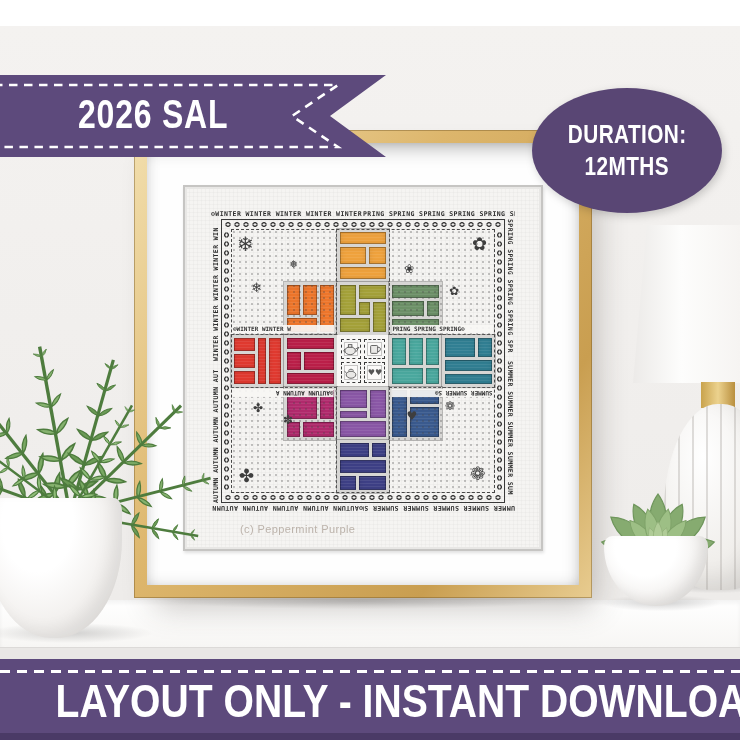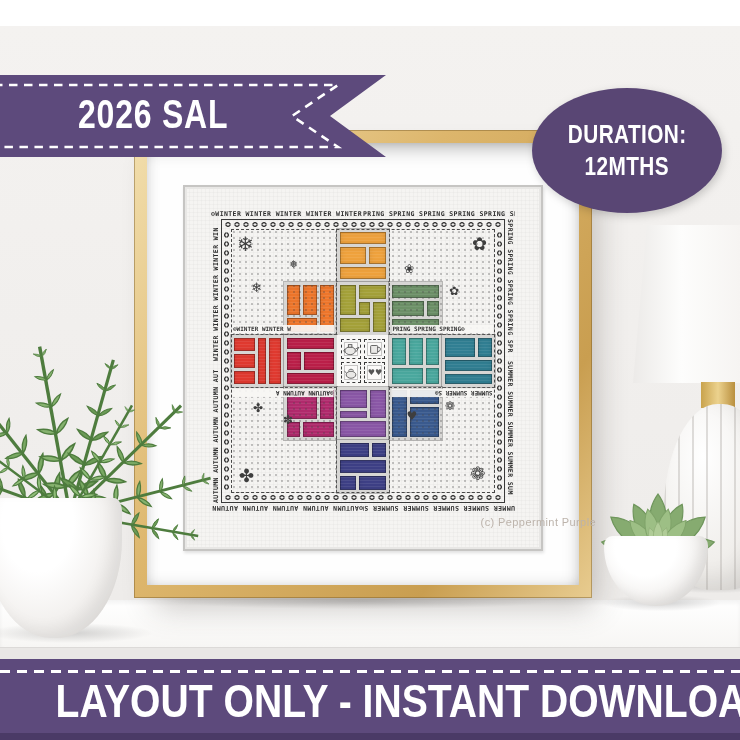--- a/index.html
+++ b/index.html
@@ -22,21 +22,21 @@
   .mat{width:100%;height:100%;background:#fefefe;position:relative;
        box-shadow:inset 0 14px 22px -14px rgba(0,0,0,.45),
                   inset -12px 0 20px -16px rgba(0,0,0,.25),
                   inset 0 -10px 18px -14px rgba(0,0,0,.22),
                   inset 10px 0 18px -14px rgba(0,0,0,.18)}
   .fabric{left:50%;top:42px;transform:translateX(-50%);width:356px;height:362px;
           border:2px solid #c6c5c3;
           box-shadow:inset 0 0 0 2px #e8e7e5,1px 2px 3px rgba(0,0,0,.12);
           background:repeating-linear-gradient(0deg,rgba(0,0,0,.022) 0 1px,transparent 1px 4px),
                      repeating-linear-gradient(90deg,rgba(0,0,0,.022) 0 1px,transparent 1px 4px),#f5f4f2}
-  .caption{bottom:21px;left:55px;right:-55px;text-align:right;font-size:11px;letter-spacing:.4px}
+  .caption{bottom:14px;left:55px;right:-55px;text-align:left;font-size:11px;letter-spacing:.4px}
 
   
   .pattern{left:50%;top:22px;transform:translateX(-50%);width:304px;height:304px;color:#333}
   .ws{position:absolute;font:bold 6.5px "DejaVu Sans Mono",monospace;letter-spacing:.4px;
       color:#2e2e2e;white-space:nowrap;overflow:hidden}
   .ws-h{left:0;right:0;height:10px;line-height:10px;display:flex}
   .ws-h span{display:block;width:50%;overflow:hidden}
   .ws-top{top:0}
   .ws-bottom{bottom:0;transform:rotate(180deg)}
   .ws-v{width:10px;height:142px;line-height:10px;writing-mode:vertical-rl}

